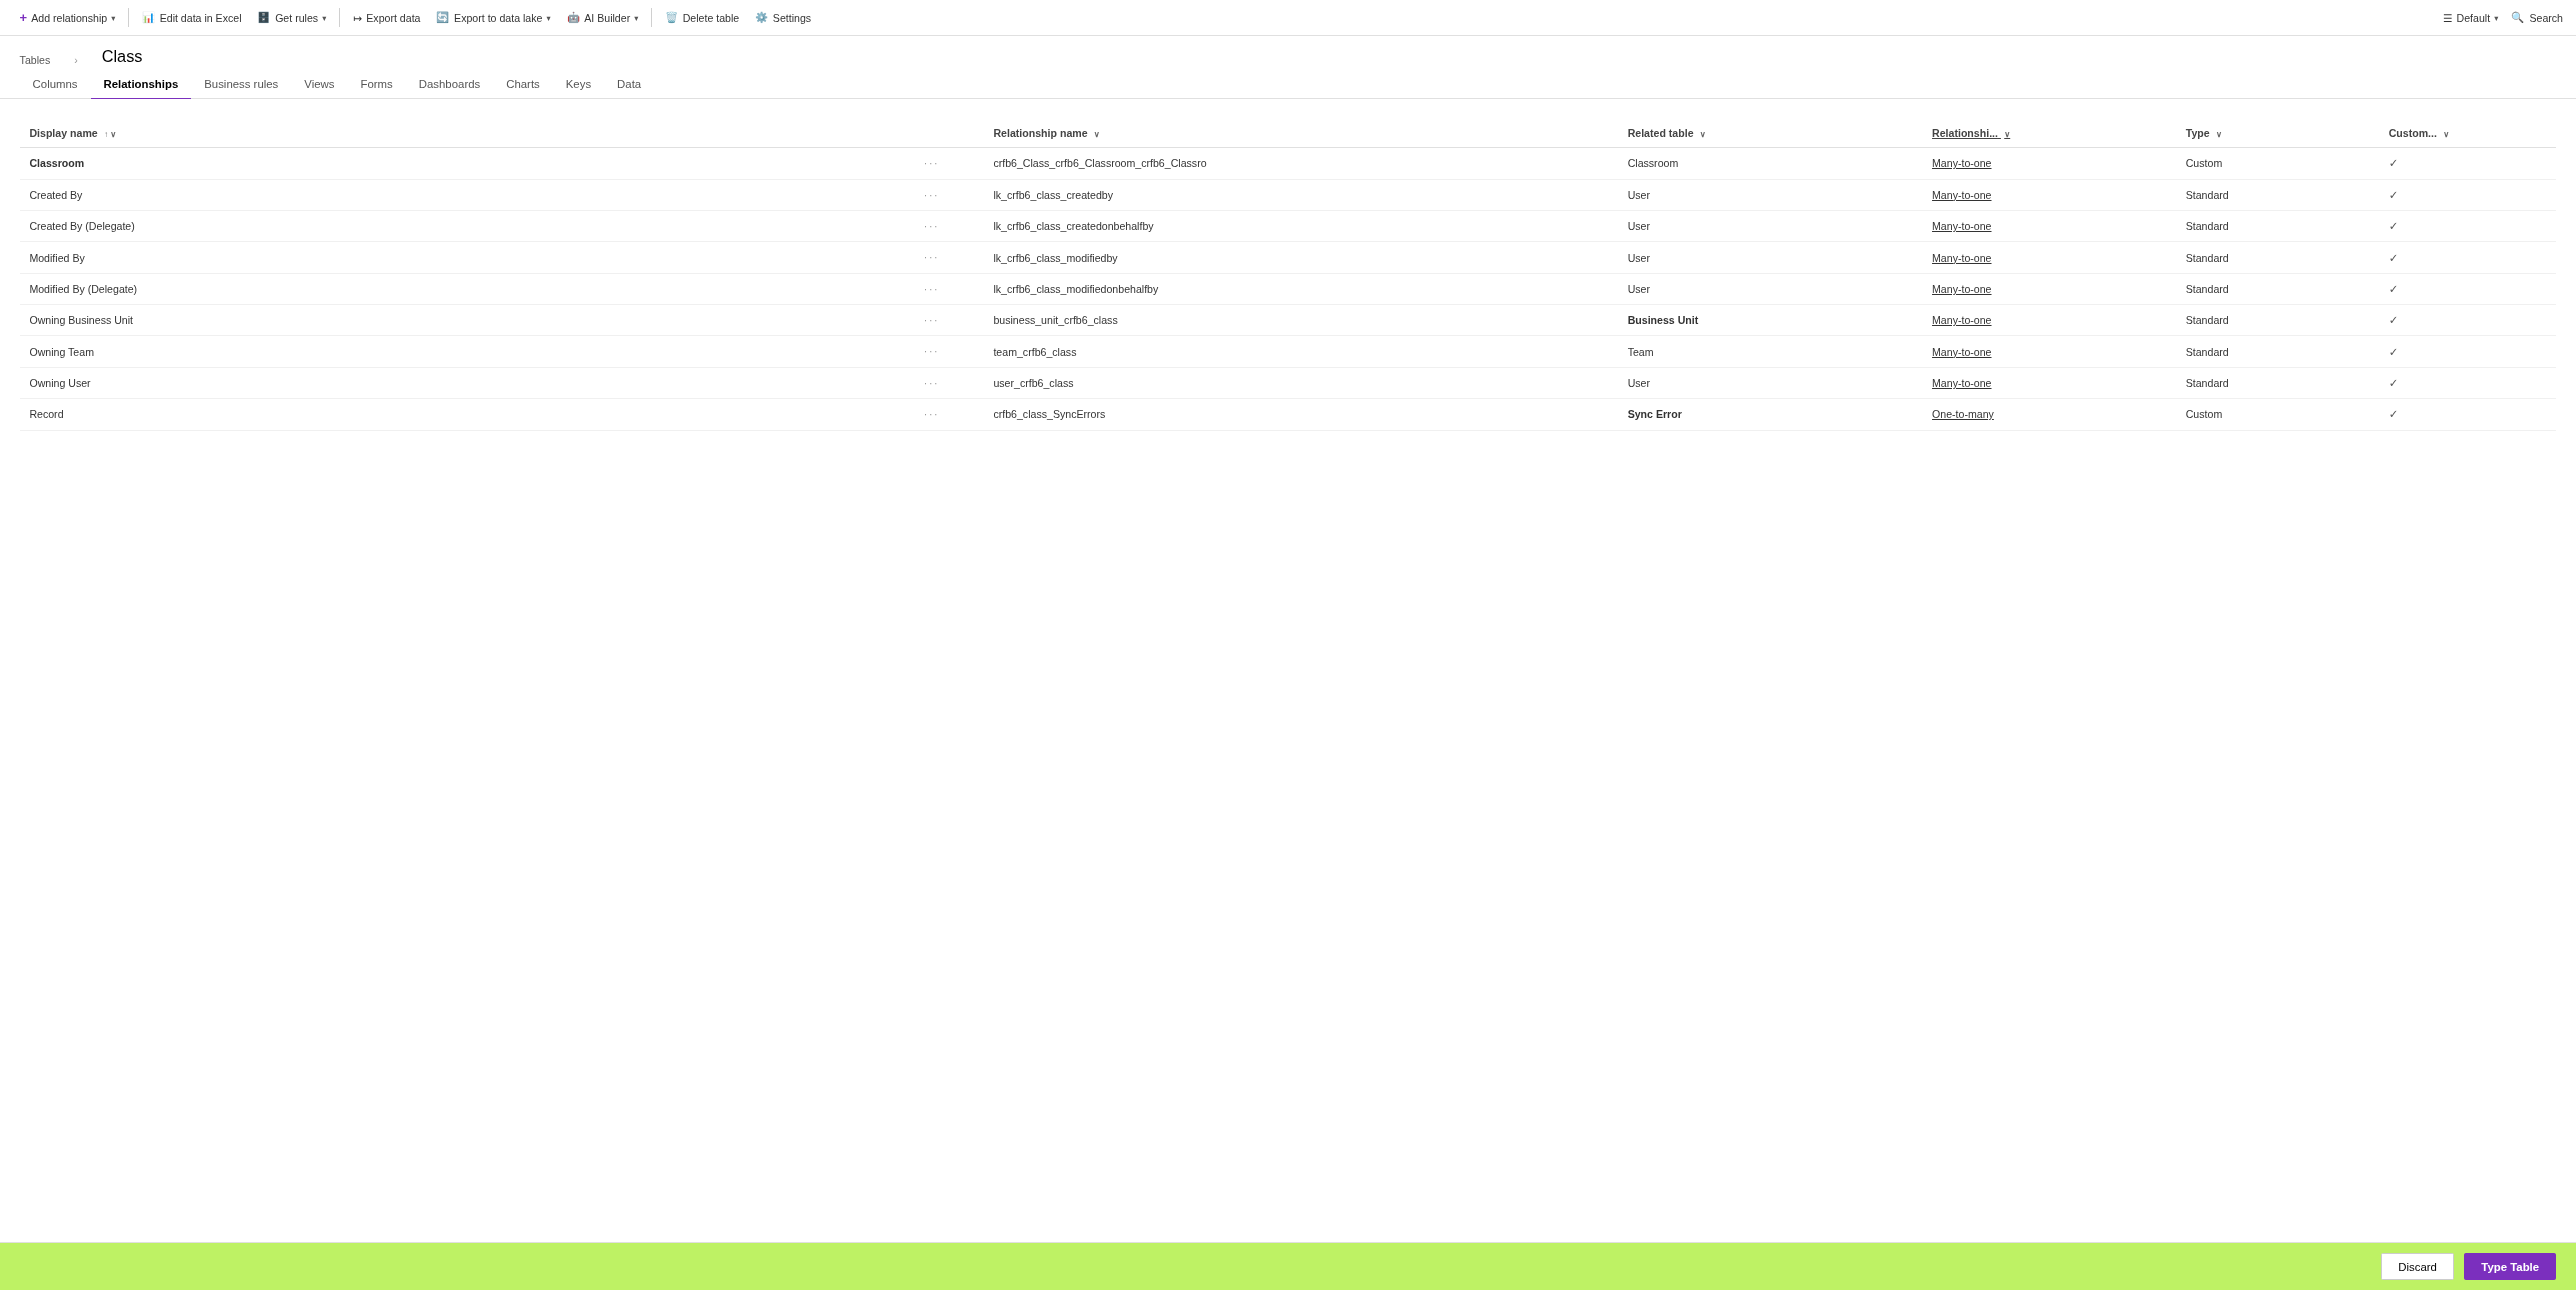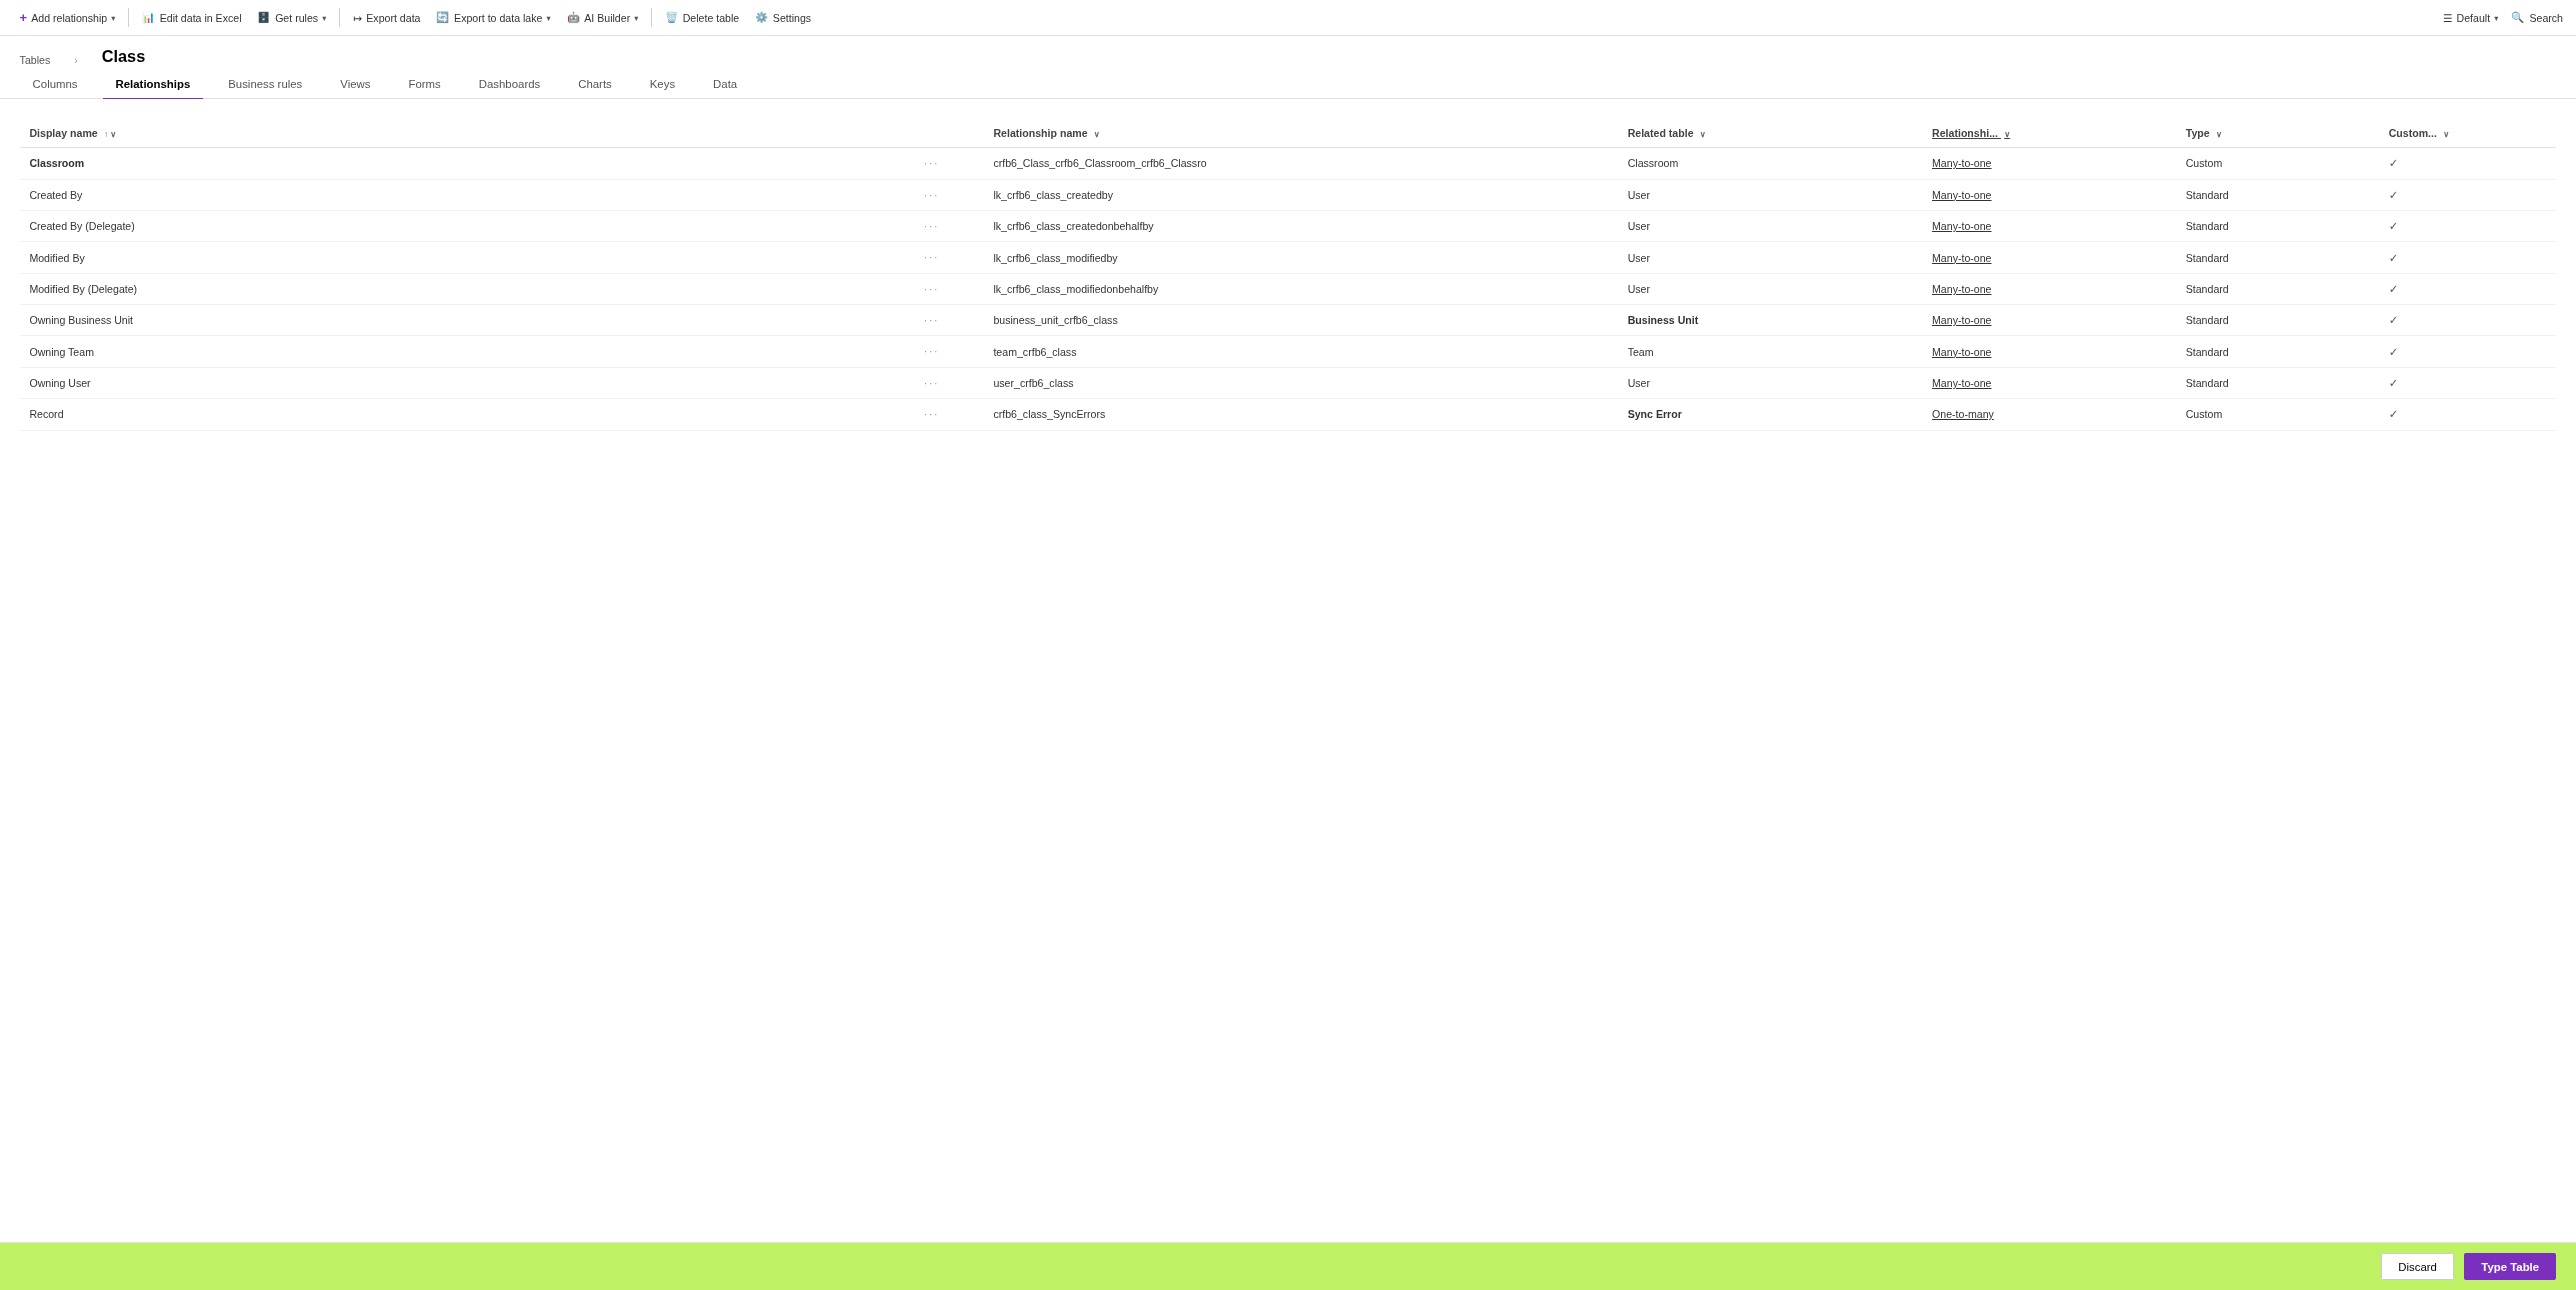--- a/index.html
+++ b/index.html
@@ -40,28 +40,28 @@
     
     .breadcrumb {
       padding: 11.4px 19.6px 3.3px;
       font-size: 10.6px;
       color: #555;
       display: flex;
       align-items: flex-end;
       gap: 24px;
     }
     .breadcrumb-sep { color: #999; }
-    .breadcrumb-current { font-size: 16.3px; font-weight: 700; color: #000; }
+    .breadcrumb-current { font-size: 16.3px; font-weight: 400; color: #000; }
 
     
     .tabs {
       display: flex;
       padding: 0 19.6px;
       border-bottom: 0.8px solid #e0e0e0;
-      gap: 12px;
+      gap: 0;
     }
     .tab {
       padding: 8.2px 13px;
       cursor: pointer;
       font-size: 11.4px;
       color: #555;
       border-bottom: 1.6px solid transparent;
       margin-bottom: -0.8px;
       white-space: nowrap;
     }

